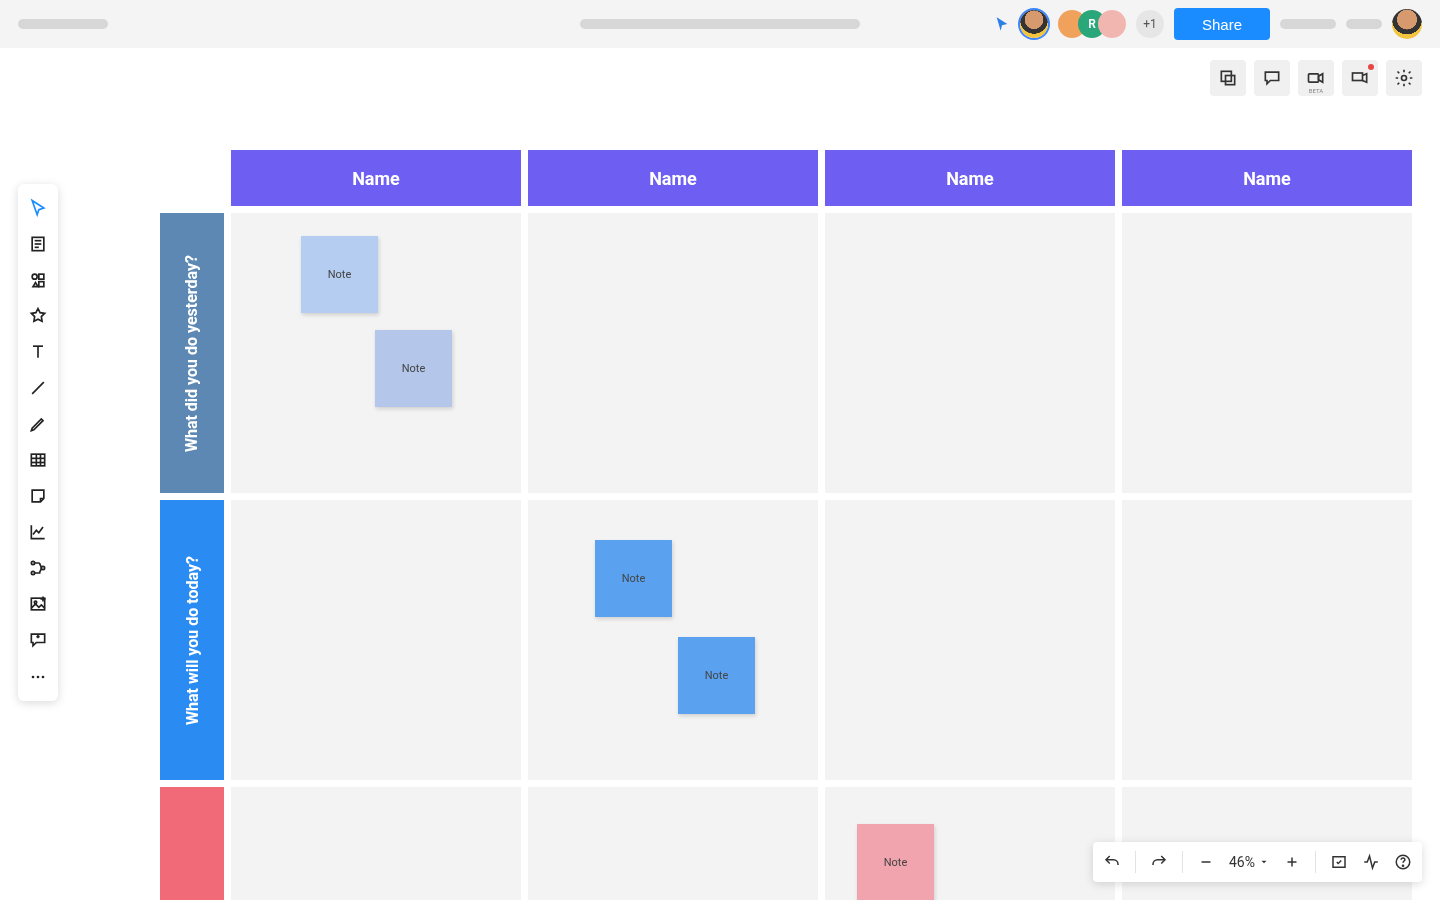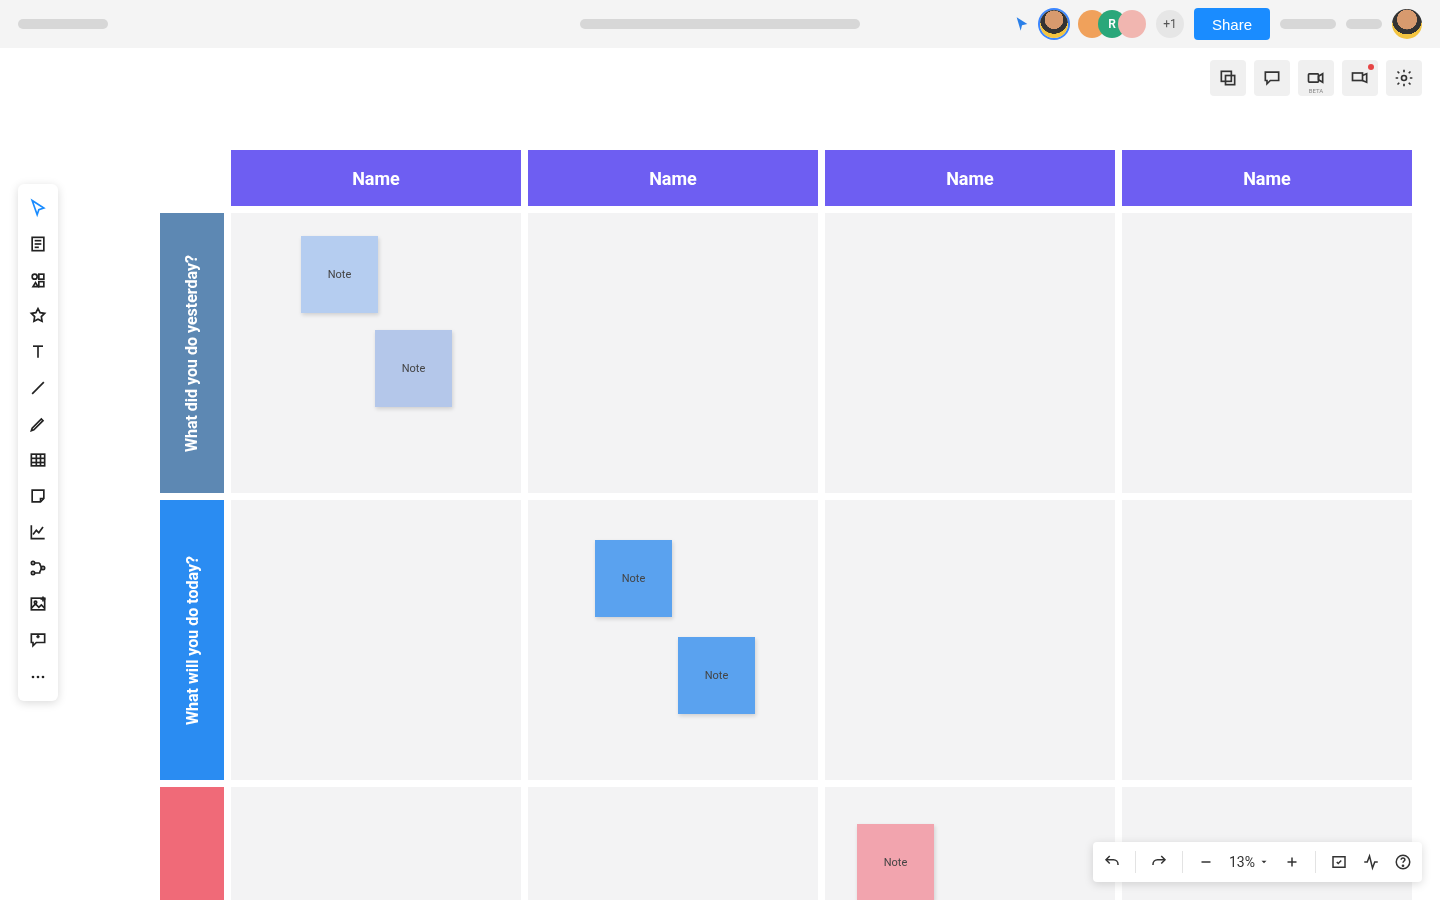--- a/index.html
+++ b/index.html
@@ -11,21 +11,21 @@
   .topbar .ph-center { position: absolute; left: 50%; transform: translateX(-50%); width: 280px; height: 10px; background: #d7d7d7; border-radius: 5px; }
   .topbar .right-cluster { margin-left: auto; display: flex; align-items: center; gap: 10px; }
   .cursor-icon { color:#2a7fe8; }
   .cursor-icon svg { display:block; }
   .avatar { width: 28px; height: 28px; border-radius: 50%; display:flex; align-items:center; justify-content:center; font-size:12px; font-weight:600; color:#fff; }
   .avatar.ring { box-shadow: 0 0 0 2px #3b86ff; }
   .avatar-group { display:flex; }
   .avatar-group .avatar { margin-left: -8px; }
   .avatar-group .avatar:first-child { margin-left:0; }
   .plus-count { width:28px; height:28px; border-radius:50%; background:#e6e6e6; display:flex; align-items:center; justify-content:center; font-size:12px; color:#555; }
-  .share-btn { background:#1a8cff; color:#fff; border:none; border-radius:4px; height:32px; padding:0 18px; font-size:15px; font-weight:500; cursor:pointer; }
+  .share-btn { background:#1a8cff; color:#fff; border:none; border-radius:4px; height:32px; padding:0 28px; font-size:15px; font-weight:500; cursor:pointer; }
   .ph-pill { height:10px; background:#d7d7d7; border-radius:5px; }
   
   
   .floatbar { position:absolute; top:60px; right:18px; display:flex; gap:8px; }
   .floatbtn { width:36px; height:36px; background:#f0f0f0; border-radius:4px; display:flex; align-items:center; justify-content:center; cursor:pointer; color:#333; position:relative; }
   .floatbtn svg { width:20px; height:20px; stroke:#333; }
   .beta-tag { position:absolute; bottom:2px; left:2px; right:2px; font-size:6px; text-align:center; color:#888; }
   .red-dot { position:absolute; top:4px; right:4px; width:6px; height:6px; background:#e64646; border-radius:50%; }
 
   
@@ -287,21 +287,21 @@
         <path d="M20 9H10a6 6 0 00-6 6v1"></path>
       </svg>
   </div>
   <div class="bb-sep"></div>
   <div class="bb-btn">
     <svg viewBox="0 0 24 24" fill="none" stroke="currentColor" stroke-width="2">
         <line x1="6" y1="12" x2="18" y2="12"></line>
       </svg>
   </div>
   <div class="zoom">
-    <span>13%</span>
+    <span>46%</span>
     <svg viewBox="0 0 24 24" fill="currentColor">
         <path d="M6 9l6 6 6-6z"></path>
       </svg>
   </div>
   <div class="bb-btn">
     <svg viewBox="0 0 24 24" fill="none" stroke="currentColor" stroke-width="2">
         <line x1="6" y1="12" x2="18" y2="12"></line>
         <line x1="12" y1="6" x2="12" y2="18"></line>
       </svg>
   </div>

